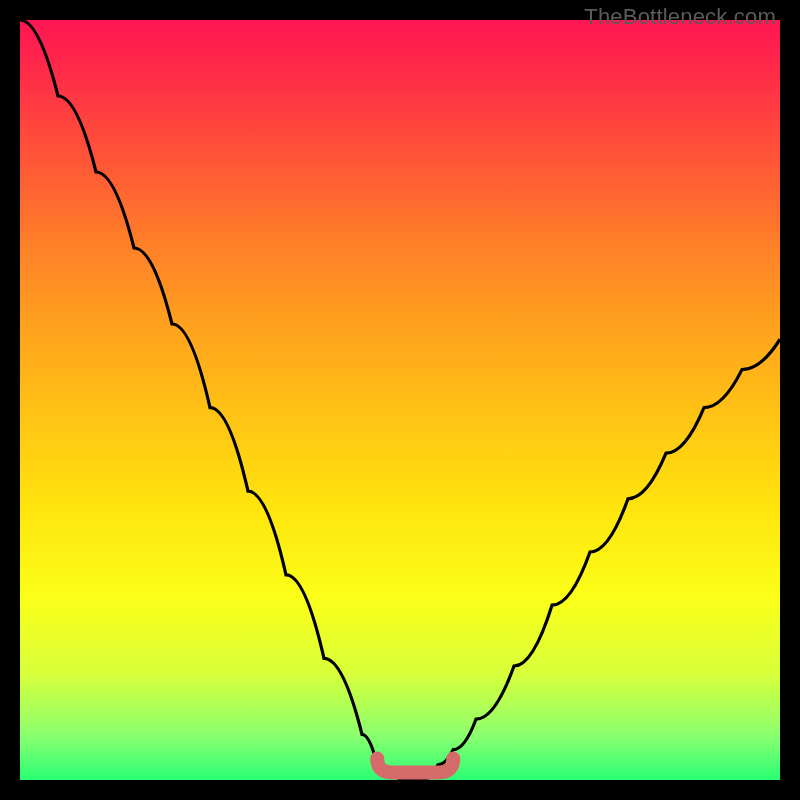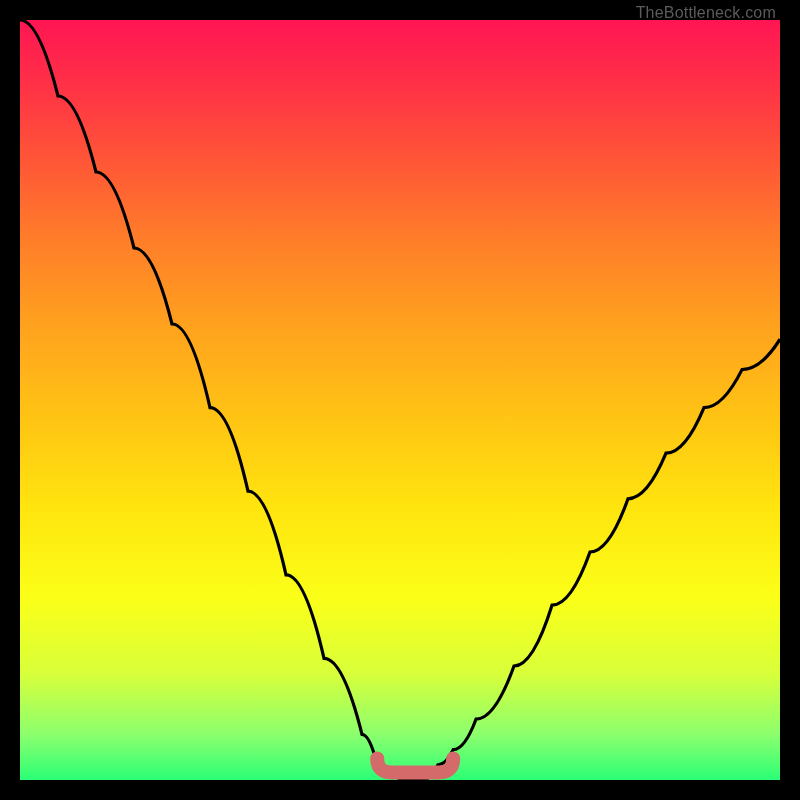--- a/index.html
+++ b/index.html
@@ -1,16 +1,16 @@
 <!DOCTYPE html>
 <html><head>
 <meta charset="utf-8">
 <style>
 html,body{margin:0;padding:0;width:800px;height:800px;background:#000;overflow:hidden;font-family:Arial,Helvetica,sans-serif}
-.watermark{position:absolute;top:4px;right:24px;color:#5b5b5b;font-size:16px;font-weight:400;letter-spacing:0.2px}
+.watermark{position:absolute;top:4px;right:24px;color:#5b5b5b;font-size:22px;font-weight:400;letter-spacing:0.2px}
 .gradbox{position:absolute;left:20px;top:20px;width:760px;height:760px;
   background:linear-gradient(to bottom,
     #ff1553 0%,
     #ff2f47 8%,
     #ff5437 18%,
     #ff7a2a 28%,
     #ffa11e 40%,
     #ffc314 52%,
     #ffe40e 64%,
     #fbff18 76%,

